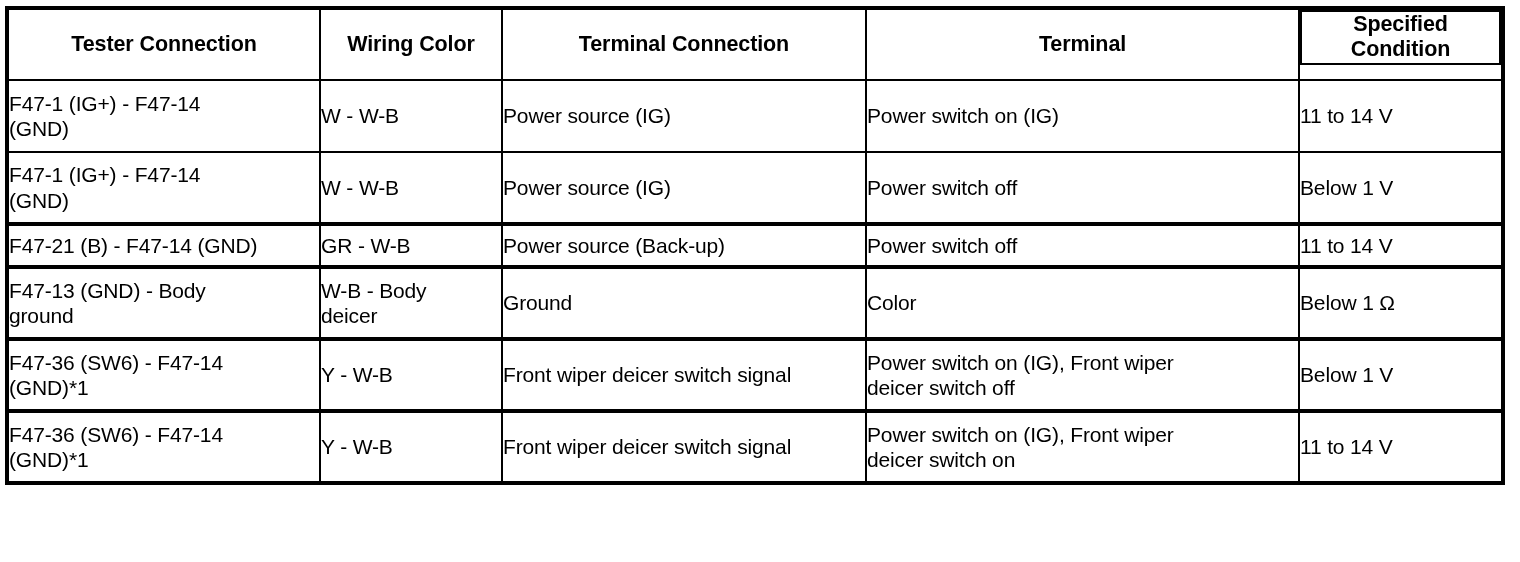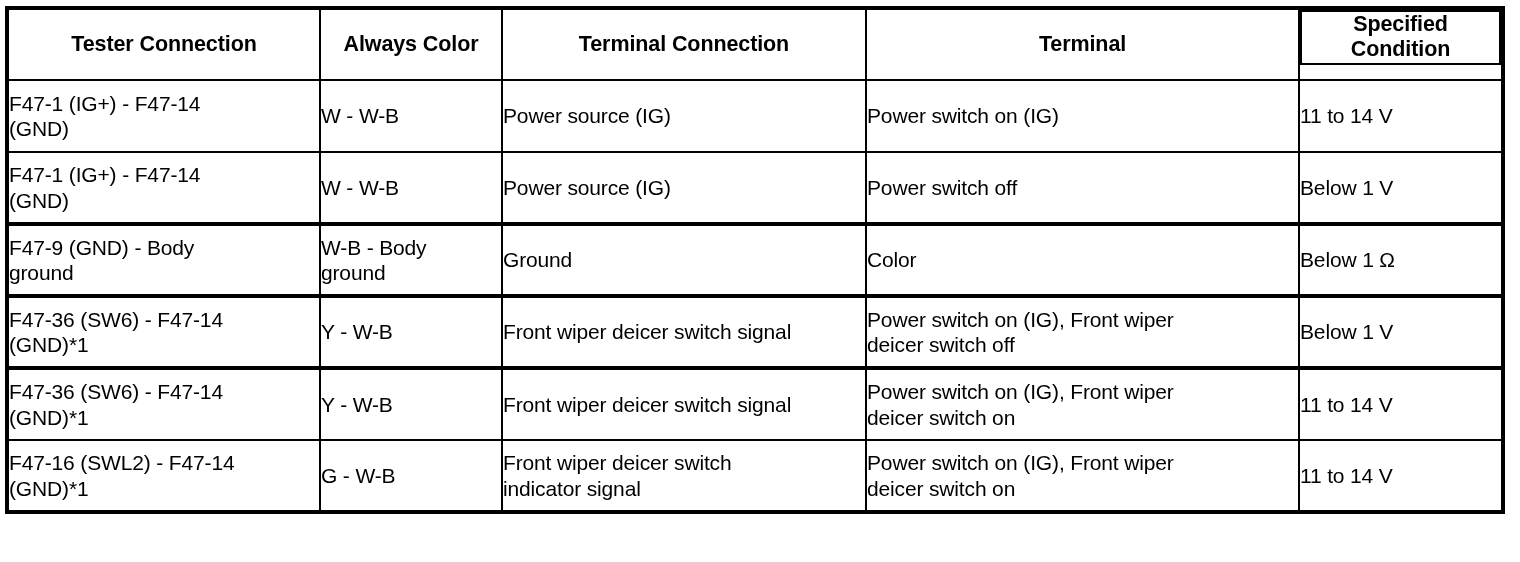--- a/index.html
+++ b/index.html
@@ -87,21 +87,21 @@
       <col class="c0">
         <col class="c1">
         <col class="c2">
         <col class="c3">
         <col class="c4">
     </colgroup>
 
     <thead>
       <tr>
         <th>Tester Connection</th>
-        <th>Always Color</th>
+        <th>Wiring Color</th>
         <th>Terminal Connection</th>
         <th>Terminal</th>
         <th class="hdr-two-line">Specified
 Condition</th>
       </tr>
     </thead>
 
     <tbody>
 
       <tr class="two-line">
@@ -115,26 +115,33 @@
 
       <tr class="two-line">
         <td>F47-1 (IG+) - F47-14
 (GND)</td>
         <td>W - W-B</td>
         <td>Power source (IG)</td>
         <td>Power switch off</td>
         <td>Below 1 V</td>
       </tr>
 
+      <tr class="one-line sep-heavy">
+        <td>F47-21 (B) - F47-14 (GND)</td>
+        <td>GR - W-B</td>
+        <td>Power source (Back-up)</td>
+        <td>Power switch off</td>
+        <td>11 to 14 V</td>
+      </tr>
 
       <tr class="two-line sep-heavy">
-        <td>F47-9 (GND) - Body
+        <td>F47-13 (GND) - Body
 ground</td>
         <td>W-B - Body
-ground</td>
+deicer</td>
         <td>Ground</td>
         <td>Color</td>
         <td>Below 1 Ω</td>
       </tr>
 
       <tr class="two-line sep-heavy">
         <td>F47-36 (SW6) - F47-14
 (GND)*1</td>
         <td>Y - W-B</td>
         <td>Front wiper deicer switch signal</td>
@@ -146,27 +153,17 @@
       <tr class="two-line sep-heavy">
         <td>F47-36 (SW6) - F47-14
 (GND)*1</td>
         <td>Y - W-B</td>
         <td>Front wiper deicer switch signal</td>
         <td>Power switch on (IG), Front wiper
 deicer switch on</td>
         <td>11 to 14 V</td>
       </tr>
 
-      <tr class="two-line">
-        <td>F47-16 (SWL2) - F47-14
-(GND)*1</td>
-        <td>G - W-B</td>
-        <td>Front wiper deicer switch
-indicator signal</td>
-        <td>Power switch on (IG), Front wiper
-deicer switch on</td>
-        <td>11 to 14 V</td>
-      </tr>
 
     </tbody>
   </table>
 
 </div>
 
 </body></html>

